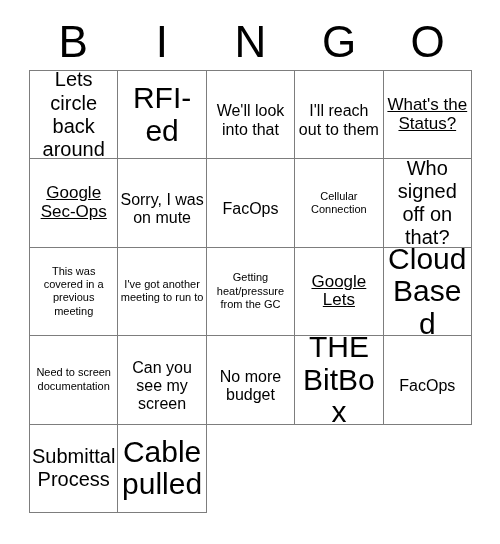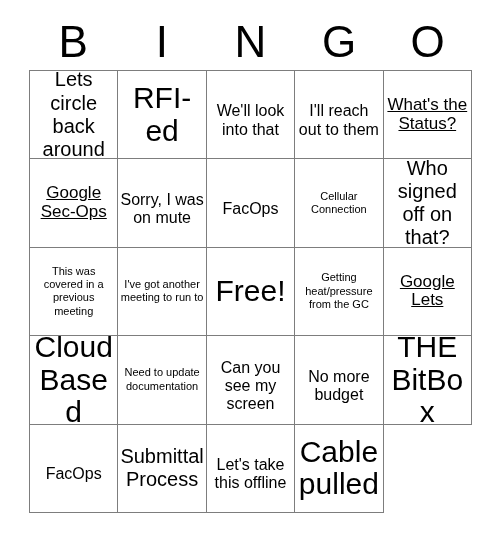--- a/index.html
+++ b/index.html
@@ -135,50 +135,44 @@
       <div class="bingo-cell">
         <span class="cell-text sz-sm">Who signed off on that?</span>
       </div>
       <div class="bingo-cell">
         <span class="cell-text sz-xs">This was covered in a previous meeting</span>
       </div>
       <div class="bingo-cell">
         <span class="cell-text sz-xs">I've got another meeting to run to</span>
       </div>
       <div class="bingo-cell">
-        <span class="cell-text sz-xl">Free!</span>
-      </div>
-      <div class="bingo-cell">
         <span class="cell-text sz-xxs">Getting heat/pressure from the GC</span>
       </div>
       <div class="bingo-cell">
         <span class="cell-text sz-lg">Google Lets</span>
       </div>
       <div class="bingo-cell">
         <span class="cell-text sz-xl">Cloud Based</span>
       </div>
       <div class="bingo-cell">
-        <span class="cell-text sz-xxs">Need to update documentation</span>
+        <span class="cell-text sz-xxs">Need to screen documentation</span>
       </div>
       <div class="bingo-cell">
         <span class="cell-text sz-md">Can you see my screen</span>
       </div>
       <div class="bingo-cell">
         <span class="cell-text sz-md">No more budget</span>
       </div>
       <div class="bingo-cell">
         <span class="cell-text sz-xl">THE BitBox</span>
       </div>
       <div class="bingo-cell">
         <span class="cell-text sz-md">FacOps</span>
       </div>
       <div class="bingo-cell">
         <span class="cell-text sz-sm">Submittal Process</span>
       </div>
       <div class="bingo-cell">
-        <span class="cell-text sz-md">Let's take this offline</span>
-      </div>
-      <div class="bingo-cell">
         <span class="cell-text sz-xl">Cable pulled</span>
       </div>
     </div>
 
 </div>
 
 </body></html>

